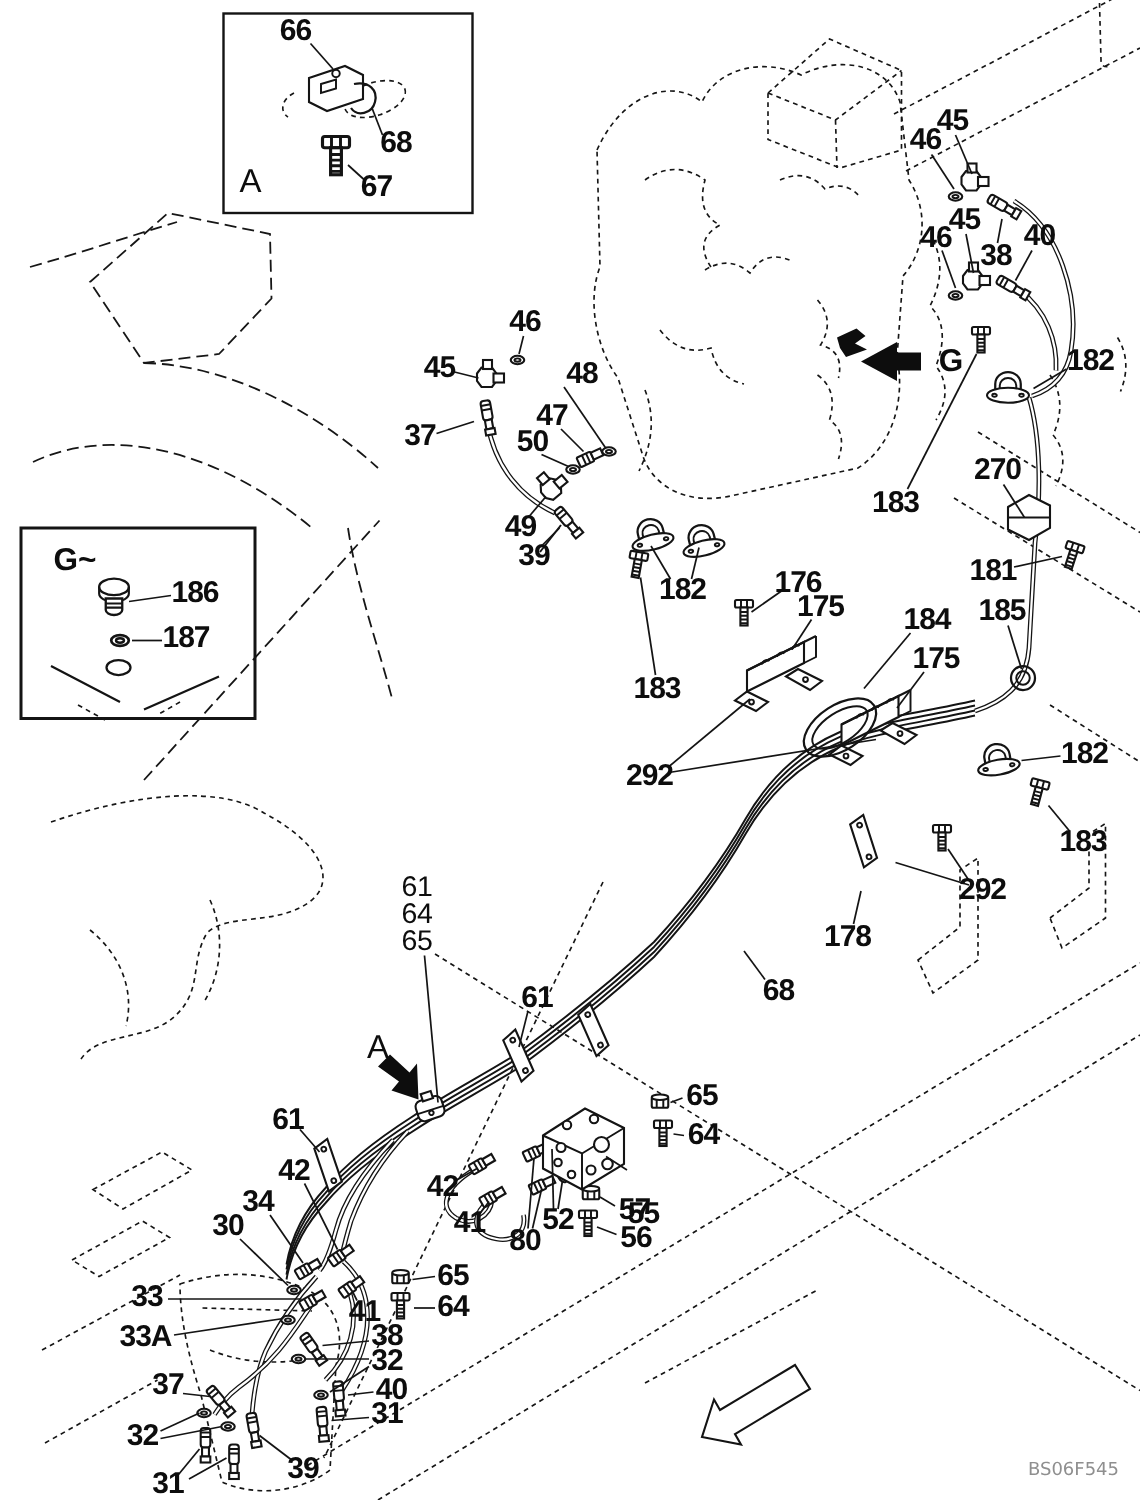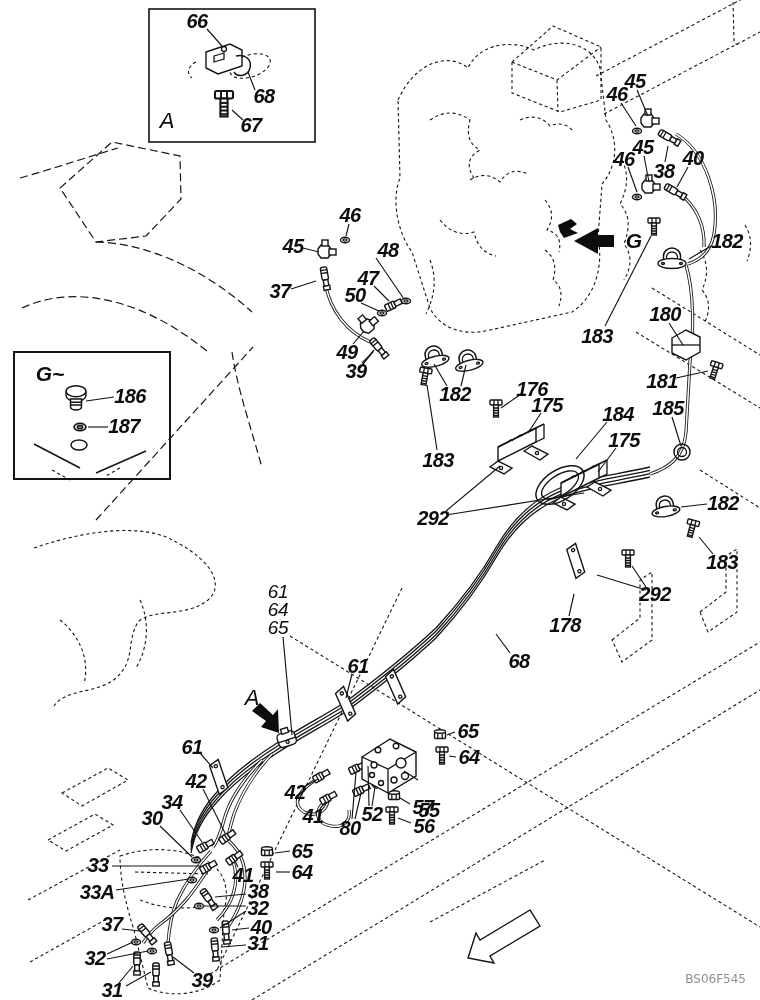--- a/index.html
+++ b/index.html
@@ -1,19 +1,19 @@
 <!DOCTYPE html>
 <html><head>
 <meta charset="utf-8">
 <style>
   html,body{margin:0;padding:0;background:#fff;}
   .stage{position:relative;width:760px;height:1000px;background:#fff;overflow:hidden;
          font-family:"Liberation Sans",sans-serif;}
   .stage svg{position:absolute;left:0;top:0;}
-  #labels{position:absolute;left:0;top:0;width:100%;height:100%;font-style:italic;}
+  #labels{position:absolute;left:0;top:0;width:100%;height:100%;}
   .callout{position:absolute;transform:translate(-50%,-50%);color:#0d0d0d;white-space:nowrap;
            font-family:"Liberation Sans",sans-serif;}
   .num{font-weight:700;font-size:20px;letter-spacing:-0.7px;}
   .light{font-weight:400;font-size:19px;letter-spacing:-0.3px;}
   .letter{font-weight:400;font-size:22px;}
   .gletter{font-weight:700;font-size:21px;}
   .code{position:absolute;right:14px;bottom:14px;color:#8f8f8f;font-size:12px;
         font-family:"DejaVu Sans",sans-serif;}
   
   .d1{fill:none;stroke:#161616;stroke-width:1.1;stroke-dasharray:3.2 2.8;}
@@ -394,21 +394,21 @@
       <div class="callout num" style="left: 124px; top: 426px;">187</div>
       <div class="callout num" style="left: 635px; top: 81px;">45</div>
       <div class="callout num" style="left: 617px; top: 94px;">46</div>
       <div class="callout num" style="left: 643px; top: 147px;">45</div>
       <div class="callout num" style="left: 624px; top: 159px;">46</div>
       <div class="callout num" style="left: 664px; top: 171px;">38</div>
       <div class="callout num" style="left: 693px; top: 158px;">40</div>
       <div class="callout num" style="left: 727px; top: 241px;">182</div>
       <div class="callout gletter" style="left: 634px; top: 241px;">G</div>
       <div class="callout num" style="left: 597px; top: 336px;">183</div>
-      <div class="callout num" style="left: 665px; top: 314px;">180</div>
+      <div class="callout num" style="left: 665px; top: 314px;">270</div>
       <div class="callout num" style="left: 662px; top: 381px;">181</div>
       <div class="callout num" style="left: 668px; top: 408px;">185</div>
       <div class="callout num" style="left: 618px; top: 414px;">184</div>
       <div class="callout num" style="left: 624px; top: 440px;">175</div>
       <div class="callout num" style="left: 350px; top: 215px;">46</div>
       <div class="callout num" style="left: 293px; top: 246px;">45</div>
       <div class="callout num" style="left: 280px; top: 291px;">37</div>
       <div class="callout num" style="left: 368px; top: 250px; margin-left: 20px;">48</div>
       <div class="callout num" style="left: 368px; top: 278px;">47</div>
       <div class="callout num" style="left: 355px; top: 295px;">50</div>

